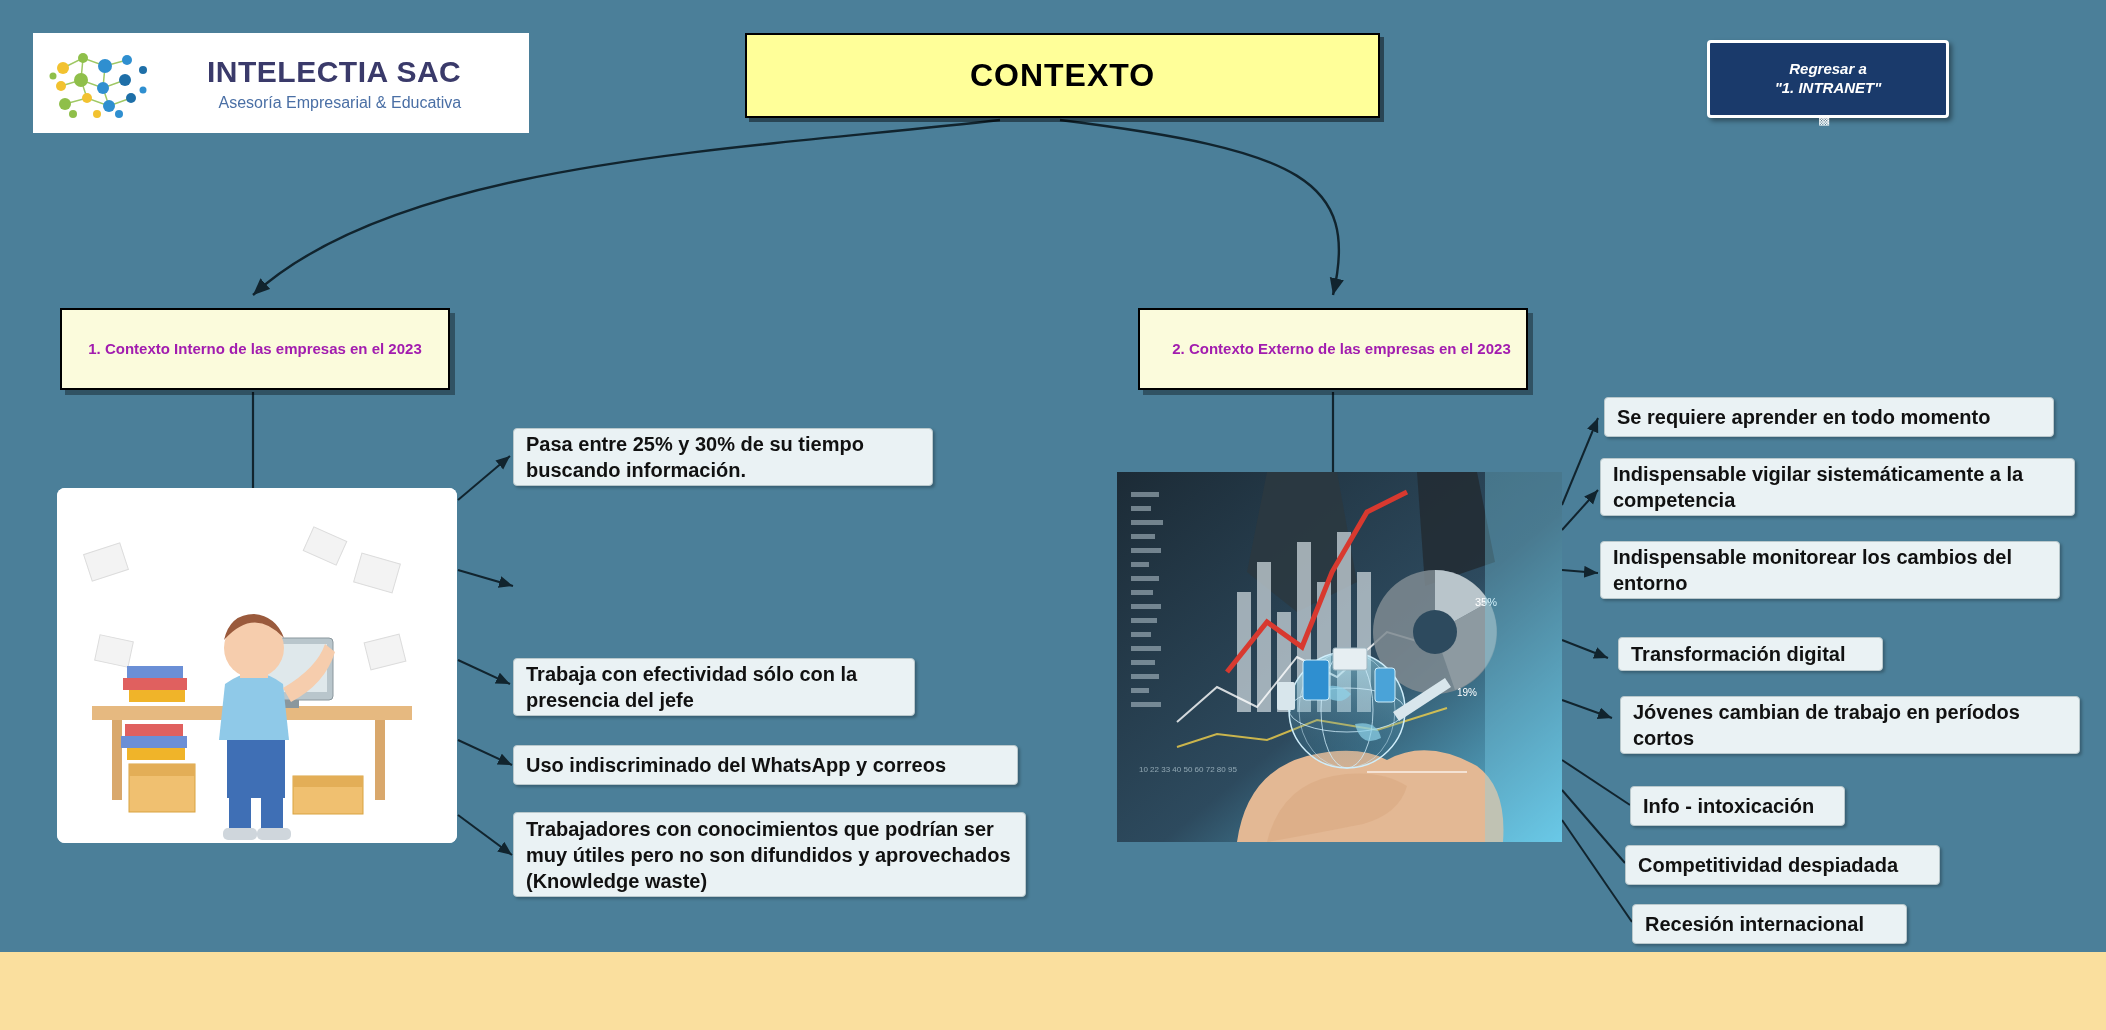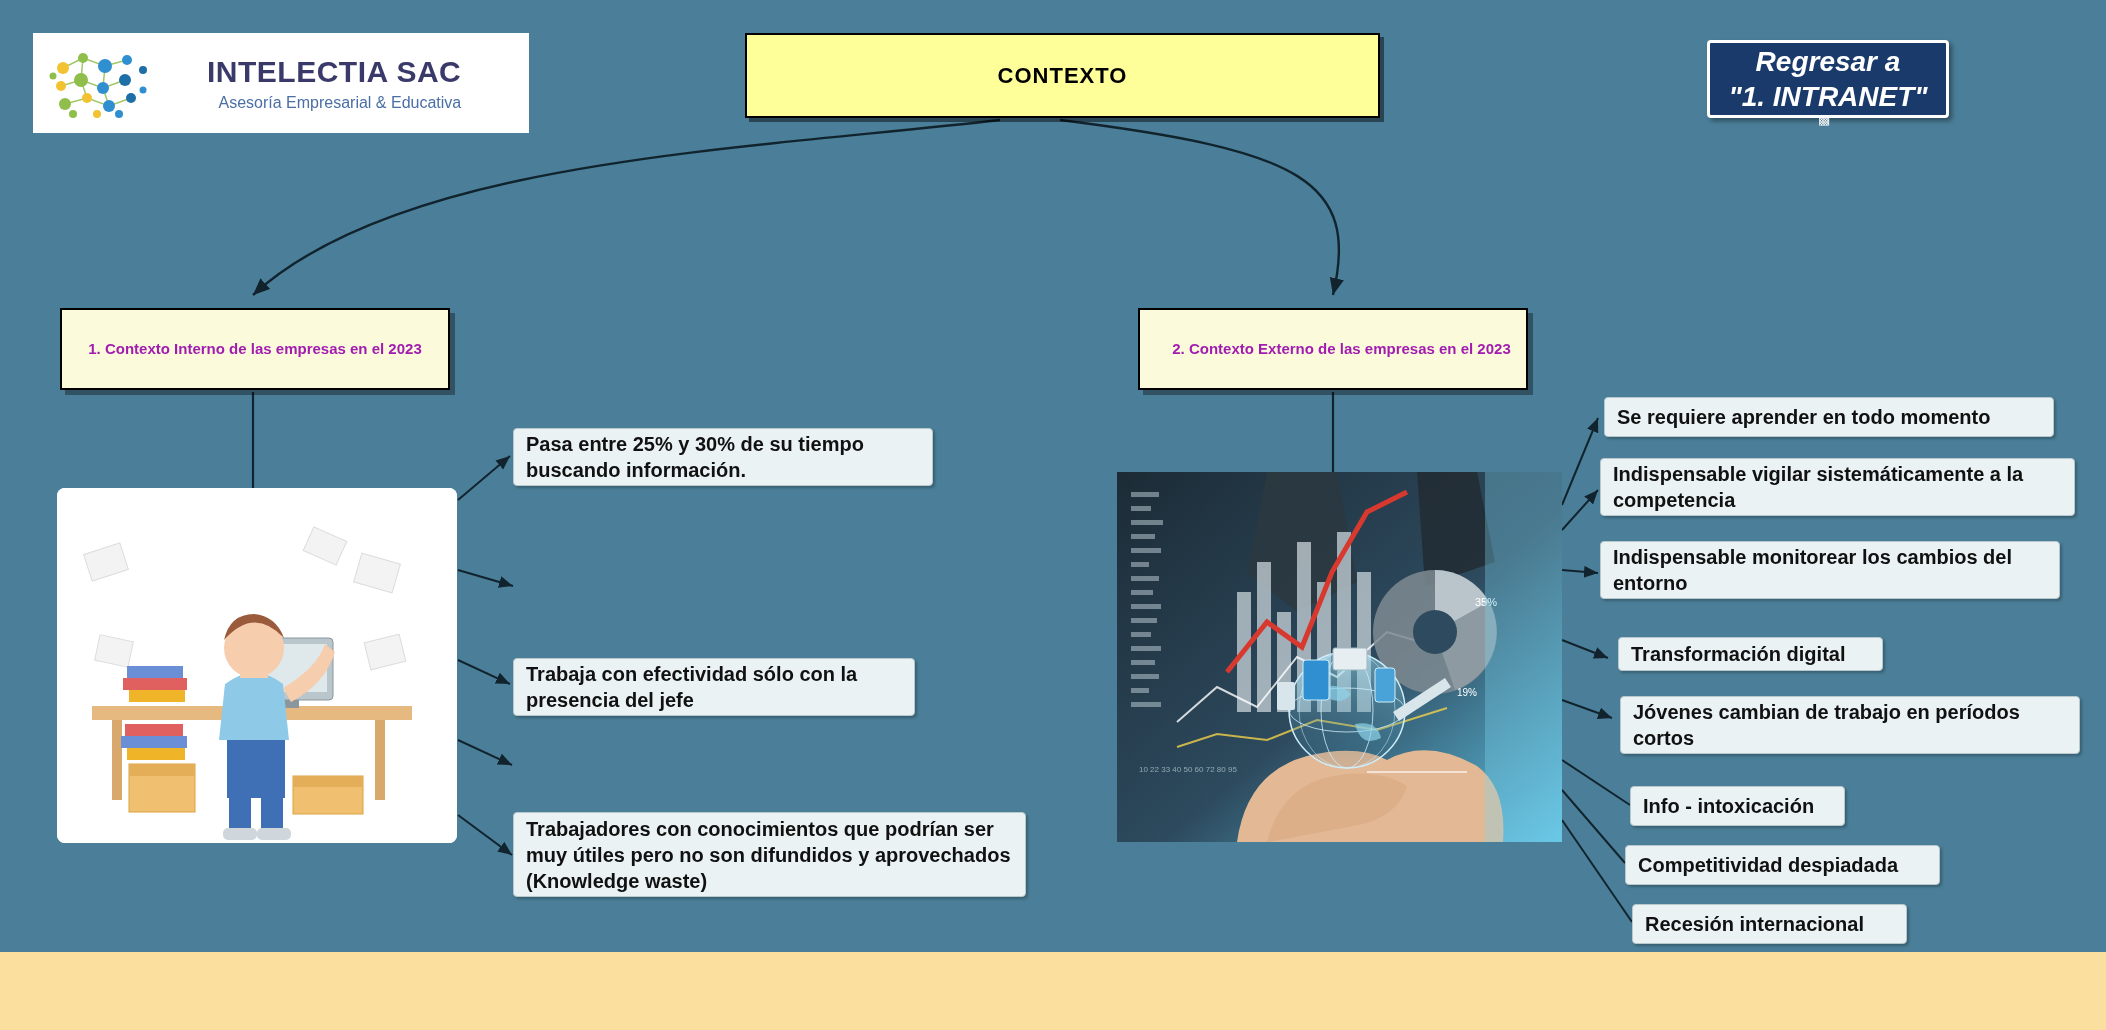--- a/index.html
+++ b/index.html
@@ -65,21 +65,21 @@
     left: 745px; top: 33px;
     width: 635px; height: 85px;
     background: #ffff99;
     border: 2px solid #000;
     box-shadow: 4px 4px 0 rgba(0,0,0,0.45);
     display: flex;
     align-items: center;
     justify-content: center;
   }
   #title-text {
-    font-size: 22px;
+    font-size: 32px;
     font-weight: bold;
     color: #000;
     letter-spacing: 1px;
   }
 
   
   #back-btn {
     position: absolute;
     left: 1707px; top: 40px;
     width: 242px; height: 78px;
@@ -90,21 +90,21 @@
     display: flex;
     flex-direction: column;
     align-items: center;
     justify-content: center;
     cursor: pointer;
   }
   #back-btn .l1, #back-btn .l2 {
     color: #ffffff;
     font-style: italic;
     font-weight: bold;
-    font-size: 28px;
+    font-size: 15px;
     line-height: 1.25;
   }
   #back-btn-glyph {
     position: absolute;
     left: 1818px; top: 112px;
     font-size: 13px;
     color: #ffffff;
   }
 
   
@@ -389,20 +389,23 @@
       </g>
     </svg>
   </div>
 
   <div class="leaf" style="left:513px; top:428px; width:420px; height:58px;">
     <span>Pasa entre 25% y 30% de su tiempo buscando información.</span>
   </div>
   <div class="leaf" style="left:513px; top:658px; width:402px; height:58px;">
     <span>Trabaja con efectividad sólo con la presencia del jefe</span>
   </div>
+  <div class="leaf" style="left:513px; top:745px; width:505px; height:40px;">
+    <span>Uso indiscriminado del WhatsApp y correos</span>
+  </div>
   <div class="leaf" style="left:513px; top:812px; width:513px; height:85px;">
     <span>Trabajadores con conocimientos que podrían ser muy útiles pero no son difundidos y aprovechados (Knowledge waste)</span>
   </div>
 
   <div class="leaf" style="left:1604px; top:397px; width:450px; height:40px;">
     <span>Se requiere aprender en todo momento</span>
   </div>
   <div class="leaf" style="left:1600px; top:458px; width:475px; height:58px;">
     <span>Indispensable vigilar sistemáticamente a la competencia</span>
   </div>

